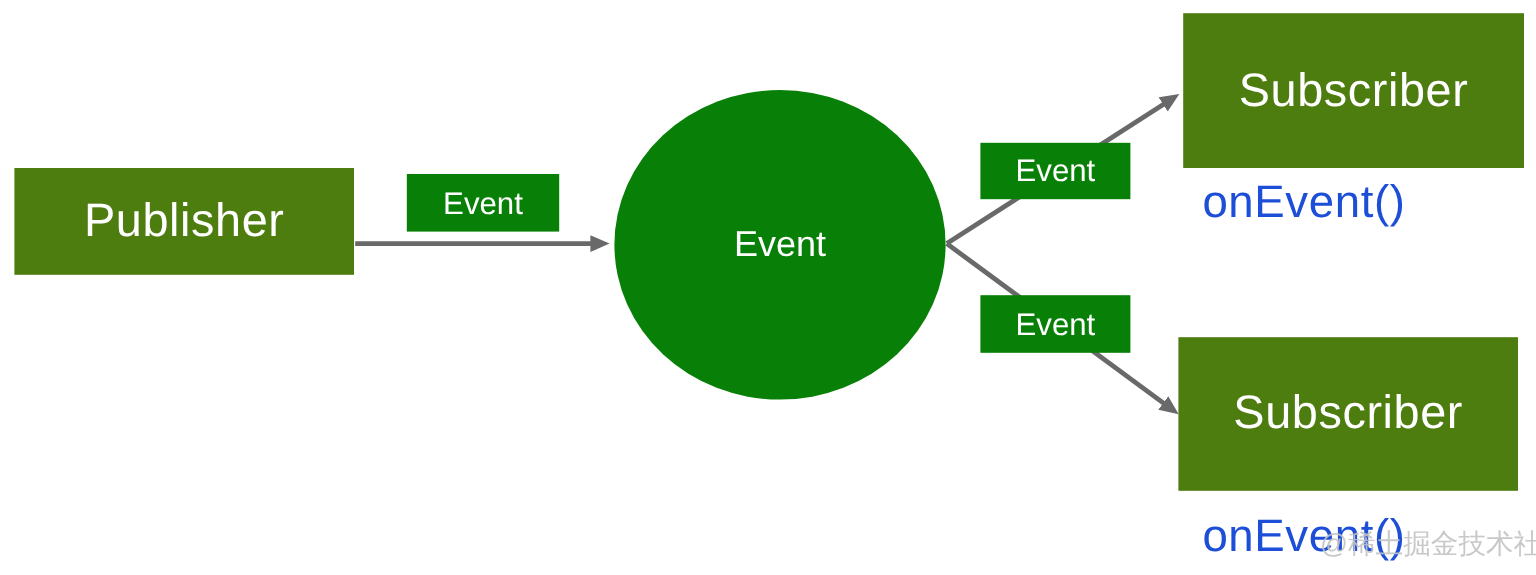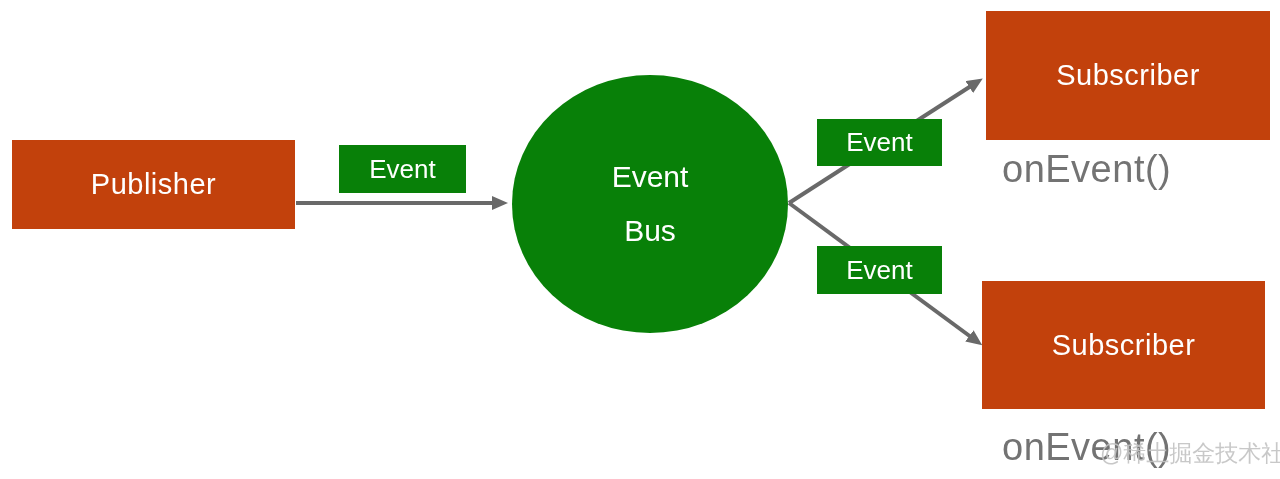--- a/index.html
+++ b/index.html
@@ -23,22 +23,22 @@
   }
   .node {
     position: absolute;
     display: flex;
     align-items: center;
     justify-content: center;
     color: #ffffff;
     box-sizing: border-box;
   }
   .green-box {
-    background: #c2410c;
-    font-size: 29px;
+    background: #4d7c0f;
+    font-size: 39px;
     letter-spacing: 0.5px;
   }
   .publisher-box   { left: 12px;  top: 140px; width: 283px; height: 89px; }
   .subscriber-top  { left: 986px; top: 11px;  width: 284px; height: 129px; }
   .subscriber-bot  { left: 982px; top: 281px; width: 283px; height: 128px; }
   .event-tag {
     background: #088008;
     font-size: 26px;
     color: #ffffff;
   }
@@ -52,21 +52,21 @@
     background: #088008;
     flex-direction: column;
     font-size: 30px;
     line-height: 54px;
     text-align: center;
   }
   .method-label {
     position: absolute;
     font-size: 38px;
     font-weight: 300;
-    color: #737373;
+    color: #1d4ed8;
     letter-spacing: 0.5px;
     white-space: nowrap;
   }
   .method-post        { left: 352px;  top: 222px; }
   .method-onevent-top { left: 1002px; top: 148px; }
   .method-onevent-bot { left: 1002px; top: 426px; }
   .watermark {
     position: absolute;
     left: 1100px;
     top: 438px;
@@ -96,21 +96,20 @@
     <span>Publisher</span>
   </div>
 
   <div class="node event-tag event-tag-left">
     <span>Event</span>
   </div>
 
 
   <div class="node bus-circle">
     <span>Event</span>
-    <span>Bus</span>
   </div>
 
   <div class="node event-tag event-tag-top">
     <span>Event</span>
   </div>
 
   <div class="node event-tag event-tag-bot">
     <span>Event</span>
   </div>
 

